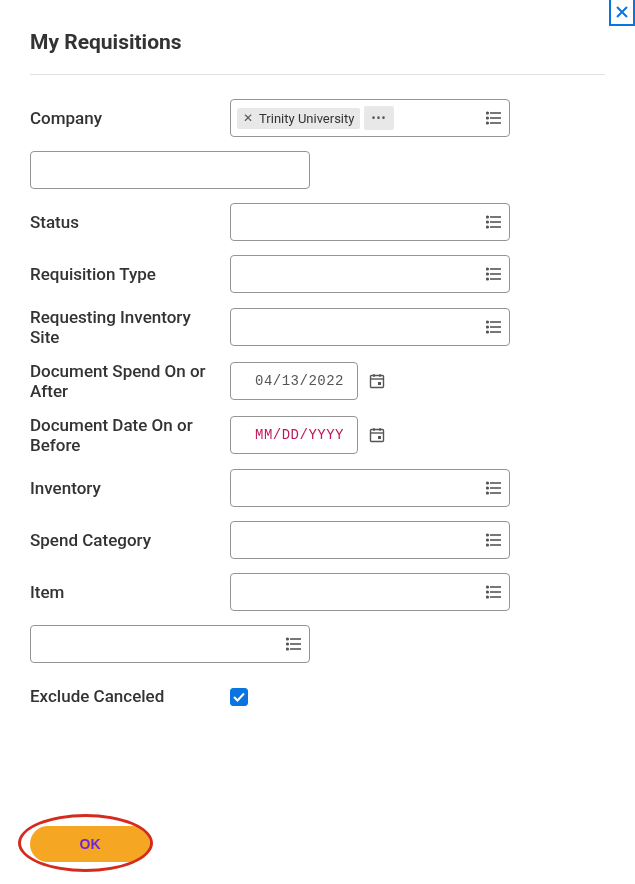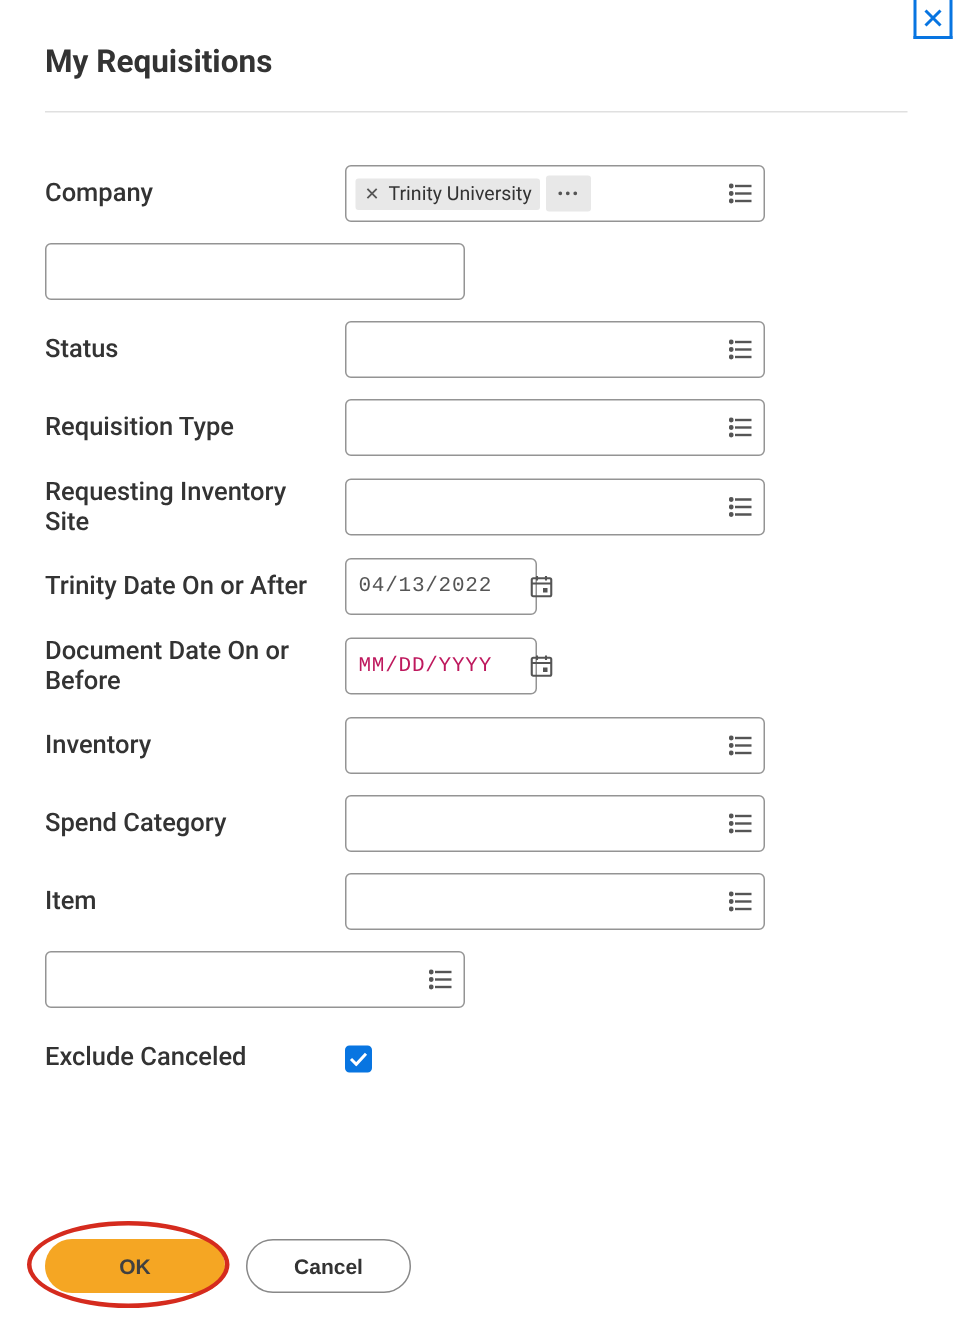--- a/index.html
+++ b/index.html
@@ -40,21 +40,21 @@
     bottom: 80px;
     overflow-y: scroll;
     padding: 30px 30px 20px 30px;
   }
   .page-title {
     font-size: 21px;
     font-weight: 700;
     color: #333;
     padding-bottom: 20px;
     border-bottom: 1px solid #e0e0e0;
-    margin-bottom: 35px;
+    margin-bottom: 24px;
   }
   .form-row {
     display: flex;
     align-items: center;
     margin-bottom: 14px;
     min-height: 38px;
   }
   .form-label {
     width: 200px;
     flex-shrink: 0;
@@ -132,21 +132,21 @@
     font-family: inherit;
     color: #333;
     background: #fff;
   }
   .date-wrap {
     display: flex;
     align-items: center;
     border: 1px solid #949494;
     border-radius: 4px;
     height: 38px;
-    padding: 4px 8px;
+    padding: 4px 24px;
     background: #fff;
     gap: 24px;
     width: 128px;
   }
   .date-value {
     font-family: "Courier New", monospace;
     font-size: 14px;
     letter-spacing: 0.5px;
     color: #555;
     flex: 1;
@@ -204,21 +204,21 @@
     font-size: 14px;
     font-weight: 600;
     cursor: pointer;
     display: inline-flex;
     align-items: center;
     justify-content: center;
     border: none;
   }
   .btn-primary {
     background: #f5a623;
-    color: #404040;
+    color: #6d28d9;
     min-width: 120px;
   }
   .btn-secondary {
     background: #fff;
     color: #333;
     border: 1px solid #888;
     min-width: 110px;
   }
   .ok-circle {
     position: absolute;
@@ -339,21 +339,21 @@
                 <circle cx="1.5" cy="7" r="0.8" fill="#555"></circle>
                 <circle cx="1.5" cy="12" r="0.8" fill="#555"></circle>
               </g>
             </svg>
         </span>
       </div>
     </div>
   </div>
 
   <div class="form-row">
-    <div class="form-label">Trinity Date On or After</div>
+    <div class="form-label">Document Spend On or After</div>
     <div class="form-control">
       <div class="date-wrap">
         <span class="date-value">04/13/2022</span>
         <span class="cal-icon">
           <svg width="16" height="16" viewBox="0 0 16 16">
               <rect x="1.5" y="2.5" width="13" height="12" rx="1" fill="none" stroke="#555" stroke-width="1.4"></rect>
               <line x1="1.5" y1="6" x2="14.5" y2="6" stroke="#555" stroke-width="1.4"></line>
               <line x1="5" y1="1" x2="5" y2="4" stroke="#555" stroke-width="1.4"></line>
               <line x1="11" y1="1" x2="11" y2="4" stroke="#555" stroke-width="1.4"></line>
               <rect x="9" y="9" width="3" height="3" fill="#555"></rect>
@@ -474,16 +474,15 @@
           </svg>
       </div>
     </div>
   </div>
 
 
 </div>
 
 <div class="footer">
   <button class="btn btn-primary">OK</button>
-  <button class="btn btn-secondary">Cancel</button>
 </div>
 
 <div class="ok-circle"></div>
 
 </body></html>

